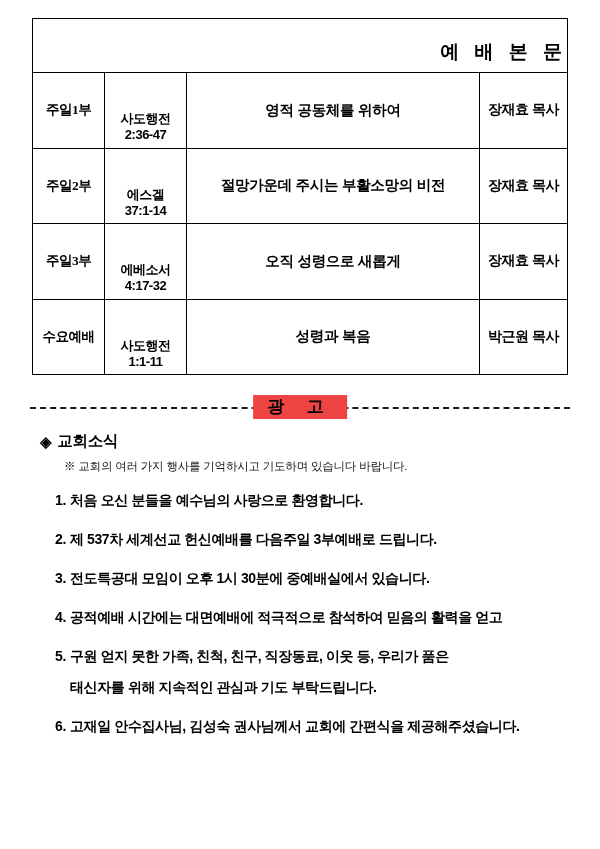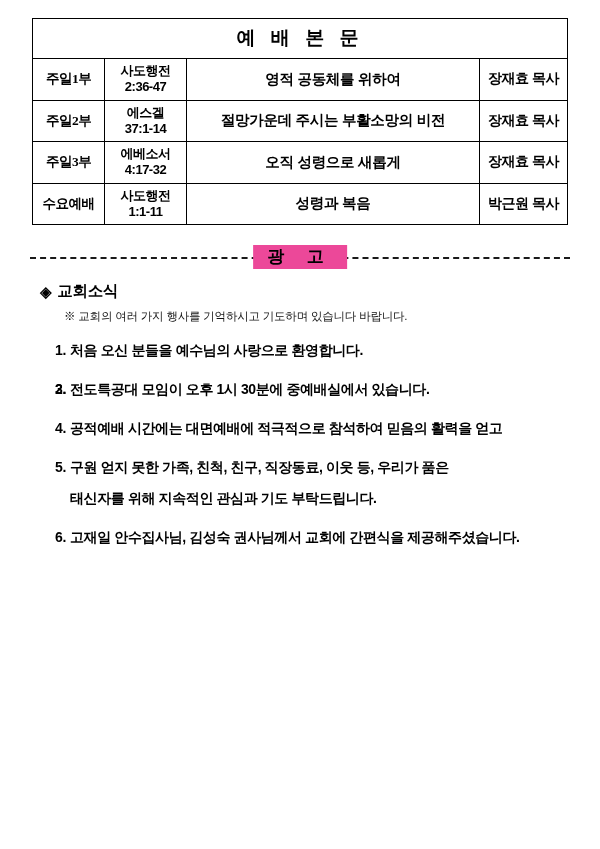--- a/index.html
+++ b/index.html
@@ -34,39 +34,40 @@
   table.worship td, table.worship th {
     border: 1.5px solid #000;
     text-align: center;
     vertical-align: middle;
     font-weight: bold;
     padding: 4px 2px;
   }
   table.worship .title-cell {
     font-size: 19px;
     letter-spacing: 5px;
-    padding: 6px 0 7px 0;
+    padding: 20px 0 7px 0;
     border-bottom: 1.5px solid #000;
+    text-align: right;
   }
   .col-part   { width: 72px; }
   .col-scr    { width: 82px; }
   .col-topic  { width: auto; }
   .col-pastor { width: 88px; }
 
   td.part {
     font-size: 13.5px;
     letter-spacing: -0.5px;
     font-family: Liberation Serif, serif;
   }
   td.scripture {
     font-size: 13px;
     line-height: 1.25;
     letter-spacing: -0.5px;
   }
-  td.scripture .bk { display: block; }
+  td.scripture .bk { display: block; margin-top: 34px; }
   td.scripture .vs { display: block; }
   td.topic {
     font-size: 14.5px;
     letter-spacing: -0.3px;
   }
   td.pastor {
     font-size: 14px;
     letter-spacing: -0.5px;
   }
 
@@ -81,21 +82,21 @@
     top: 12px;
     left: 0;
     right: 0;
     border-top: 2px dashed #1a1a1a;
   }
   .notice-head .label {
     position: absolute;
     left: 50%;
     top: 0;
     transform: translateX(-50%);
-    background: #ec4899;
+    background: #ef4444;
     padding: 0 14px;
     font-size: 17px;
     font-weight: bold;
     letter-spacing: 9px;
     line-height: 24px;
   }
 
   
   .body {
     margin: 10px 40px 0 40px;
@@ -226,20 +227,21 @@
 
     <div class="subnote">※ 교회의 여러 가지 행사를 기억하시고 기도하며 있습니다 바랍니다.</div>
 
     <ol class="items">
       <li>
         <span class="num">1.</span>
         <span>처음 오신 분들을 예수님의 사랑으로 환영합니다.</span>
       </li>
       <li>
         <span class="num">2.</span>
+        <span>제 537차 세계선교 헌신예배를 다음주일 3부예배로 드립니다.</span>
       </li>
       <li>
         <span class="num">3.</span>
         <span>전도특공대 모임이 오후 1시 30분에 중예배실에서 있습니다.</span>
       </li>
       <li>
         <span class="num">4.</span>
         <span>공적예배 시간에는 대면예배에 적극적으로 참석하여 믿음의 활력을 얻고</span>
       </li>
       <li>

